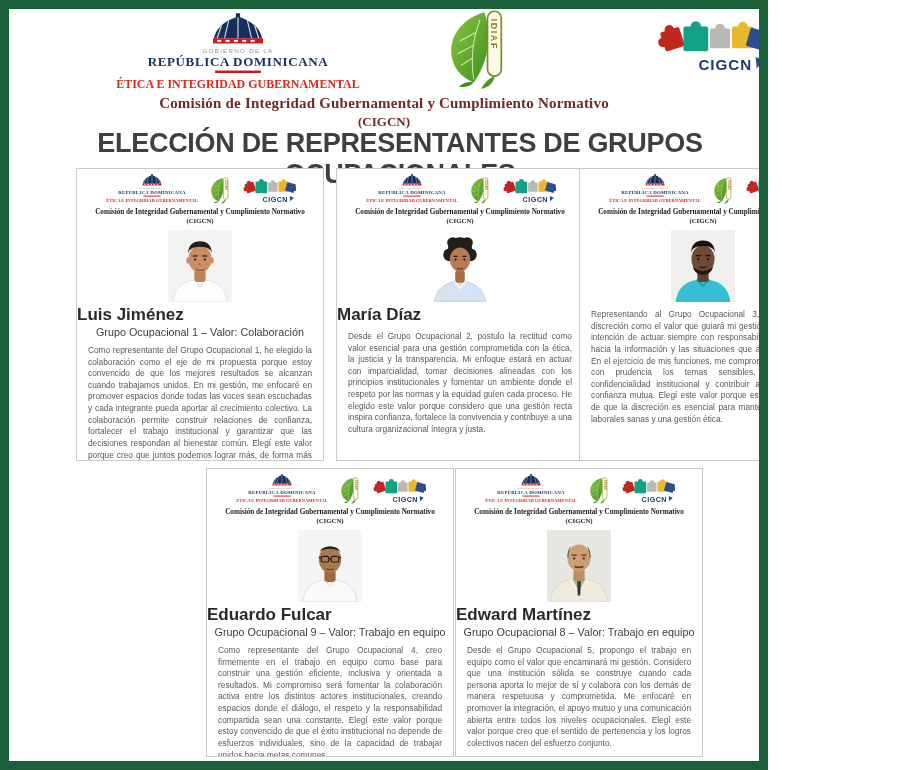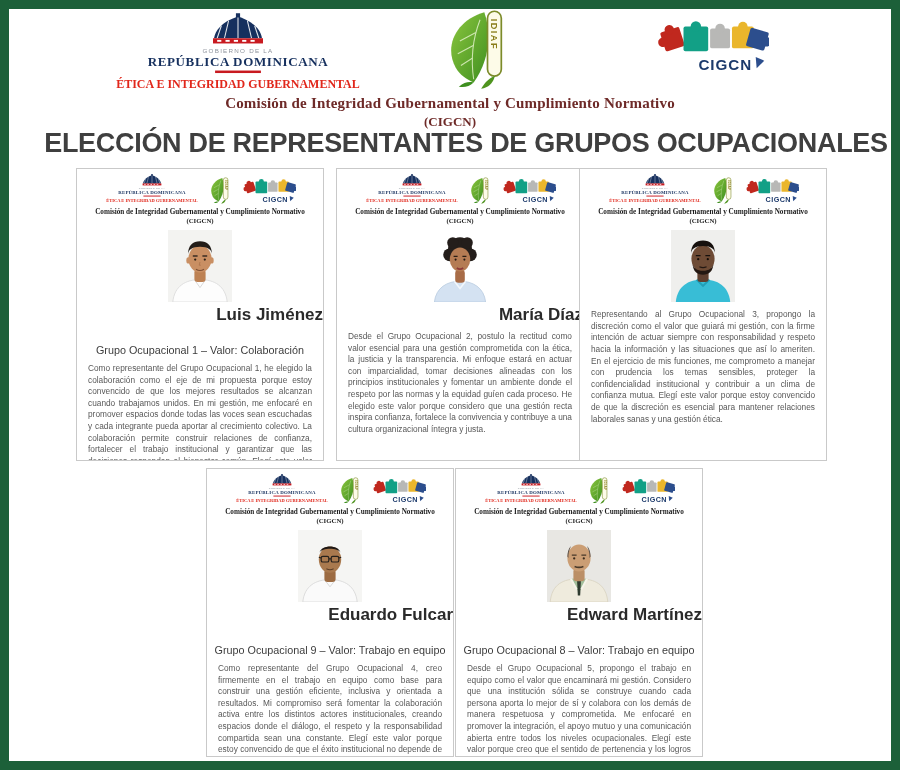--- a/index.html
+++ b/index.html
@@ -1,18 +1,18 @@
 <!DOCTYPE html>
 <html><head>
 <meta charset="utf-8">
 <style>
   html,body{margin:0;padding:0;background:#ffffff;}
   .page{
     position:relative;
-    width:900px;height:770px;
+    width:768px;height:770px;
     box-sizing:border-box;
     border:9px solid #1c6039;
     background:#ffffff;
     font-family:"Liberation Sans",sans-serif;
     overflow:hidden;
   }
   .defs-svg{position:absolute;width:0;height:0;overflow:hidden;}
 
   
   .logo{position:absolute;}
@@ -65,25 +65,25 @@
     font-family:"Liberation Serif",serif;font-weight:bold;
     color:#1d1d1d;line-height:1.3;
   }
   .card-commission .l1{font-size:7.2px;}
   .card-commission .l2{font-size:6.8px;}
 
   .photo{display:flex;justify-content:center;margin-top:4px;}
   .photo svg{width:64px;height:72px;}
 
   .name{
-    margin:4px 0 0;text-align:right;
+    margin:4px 0 0;text-align:left;
     font-size:17px;font-weight:bold;color:#2a2a2a;line-height:1.05;
   }
   .group{
-    margin-top:20px;text-align:center;
+    margin-top:2px;text-align:center;
     font-size:10.8px;color:#3c3c3c;
   }
   .body-text{
     margin:7px 11px 0;
     font-size:8.3px;line-height:1.4;color:#585858;
     text-align:justify;
   }
 </style>
 </head>
 <body>

